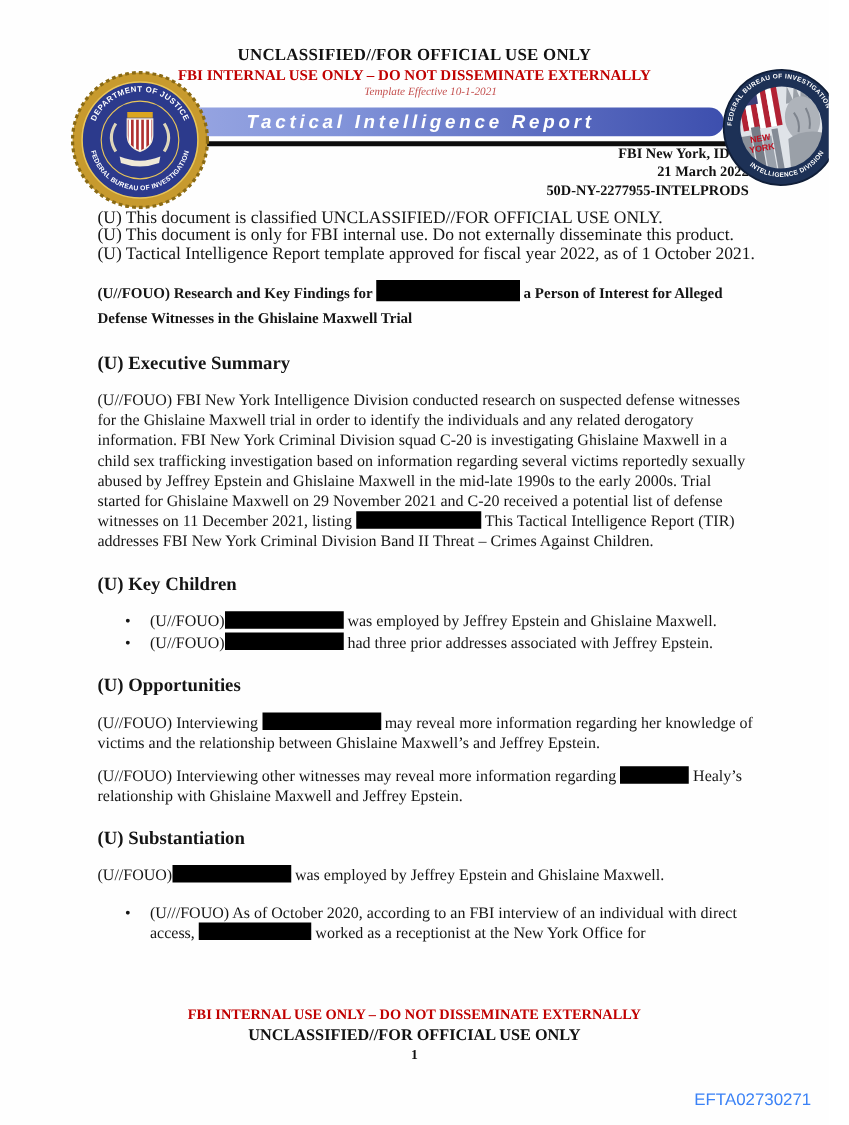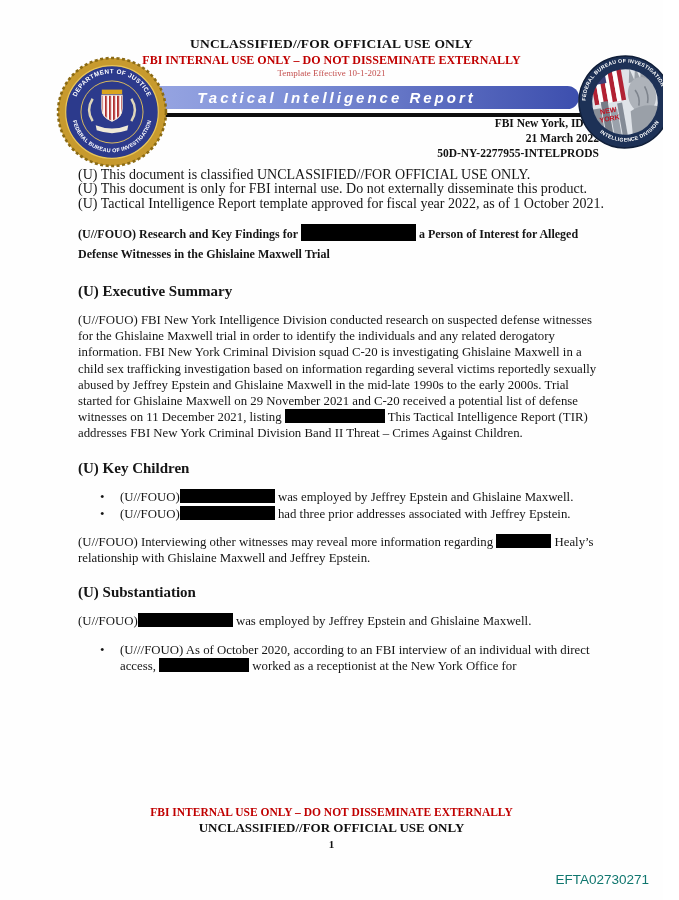--- a/index.html
+++ b/index.html
@@ -4,22 +4,22 @@
 <style>
   html,body{margin:0;padding:0;background:#ffffff;}
   .page{position:relative;width:663px;height:900px;background:#fefefe;overflow:hidden;
         font-family:"Liberation Serif",serif;color:#1a1a1a;}
 
   
   .class-top{position:absolute;top:36px;left:0;width:100%;text-align:center;
              font-weight:bold;font-size:13.5px;letter-spacing:.2px;color:#111;}
   .internal-use{position:absolute;top:53px;left:0;width:100%;text-align:center;
              font-weight:bold;font-size:12px;color:#c00000;}
-  .template-line{position:absolute;top:68px;left:0;width:100%;text-align:center;
-             font-size:9px;color:#c4504f;}
+  .template-line{position:absolute;top:68px;left:13px;width:100%;text-align:center;
+             font-style:italic;font-size:9px;color:#c4504f;}
 
   
   .banner{position:absolute;left:112px;top:86px;width:467px;height:23px;
           background:linear-gradient(to right,#9daae4 0%,#8193d9 35%,#5b6cc0 70%,#3d4fae 100%);
           border-radius:0 12px 12px 0;box-shadow:0 0 0 1.5px #fff;}
   .banner-text{display:block;height:23px;line-height:23px;text-align:center;padding-right:18px;
           font-family:"Liberation Sans",sans-serif;font-style:italic;font-weight:700;
           font-size:15px;letter-spacing:3px;color:#ffffff;white-space:nowrap;}
   .black-line{position:absolute;left:112px;top:113px;width:470px;height:4px;background:#0d0d0d;}
 
@@ -52,21 +52,21 @@
   .w100{width:100px;} .w115{width:115px;}
 
   
   .footer-red{position:absolute;top:806px;left:0;width:100%;text-align:center;
               font-weight:bold;font-size:11.5px;color:#c00000;}
   .footer-class{position:absolute;top:820px;left:0;width:100%;text-align:center;
               font-weight:bold;font-size:13px;color:#111;}
   .footer-page{position:absolute;top:838px;left:0;width:100%;text-align:center;
               font-weight:bold;font-size:11px;color:#111;}
   .bates{position:absolute;right:14px;top:872px;font-family:"Liberation Sans",sans-serif;
-              font-size:13.5px;color:#0f766e;}
+              font-size:13.5px;color:#3b82f6;}
 </style>
 </head>
 <body>
 
 <div class="page">
 
   <div class="class-top">UNCLASSIFIED//FOR OFFICIAL USE ONLY</div>
   <div class="internal-use">FBI INTERNAL USE ONLY – DO NOT DISSEMINATE EXTERNALLY</div>
   <div class="template-line">Template Effective 10-1-2021</div>
 
@@ -178,20 +178,24 @@
         <span class="bullet-text"><span>(U//FOUO)</span><span class="redact w95"></span>
           <span>was employed by Jeffrey Epstein and Ghislaine Maxwell.</span></span>
       </div>
       <div class="bullet-row">
         <span class="bullet-dot">•</span>
         <span class="bullet-text"><span>(U//FOUO)</span><span class="redact w95"></span>
           <span>had three prior addresses associated with Jeffrey Epstein.</span></span>
       </div>
     </div>
 
+    <div class="section-h">(U) Opportunities</div>
+    <p class="para"><span>(U//FOUO) Interviewing</span>
+      <span class="redact w95"></span>
+      <span>may reveal more information regarding her knowledge of victims and the relationship between Ghislaine Maxwell’s and Jeffrey Epstein.</span></p>
     <p class="para"><span>(U//FOUO) Interviewing other witnesses may reveal more information regarding</span>
       <span class="redact w55"></span>
       <span>Healy’s relationship with Ghislaine Maxwell and Jeffrey Epstein.</span></p>
 
     <div class="section-h">(U) Substantiation</div>
     <p class="para"><span>(U//FOUO)</span><span class="redact w95"></span>
       <span>was employed by Jeffrey Epstein and Ghislaine Maxwell.</span></p>
 
     <div class="bullet-row loose">
       <span class="bullet-dot">•</span>

